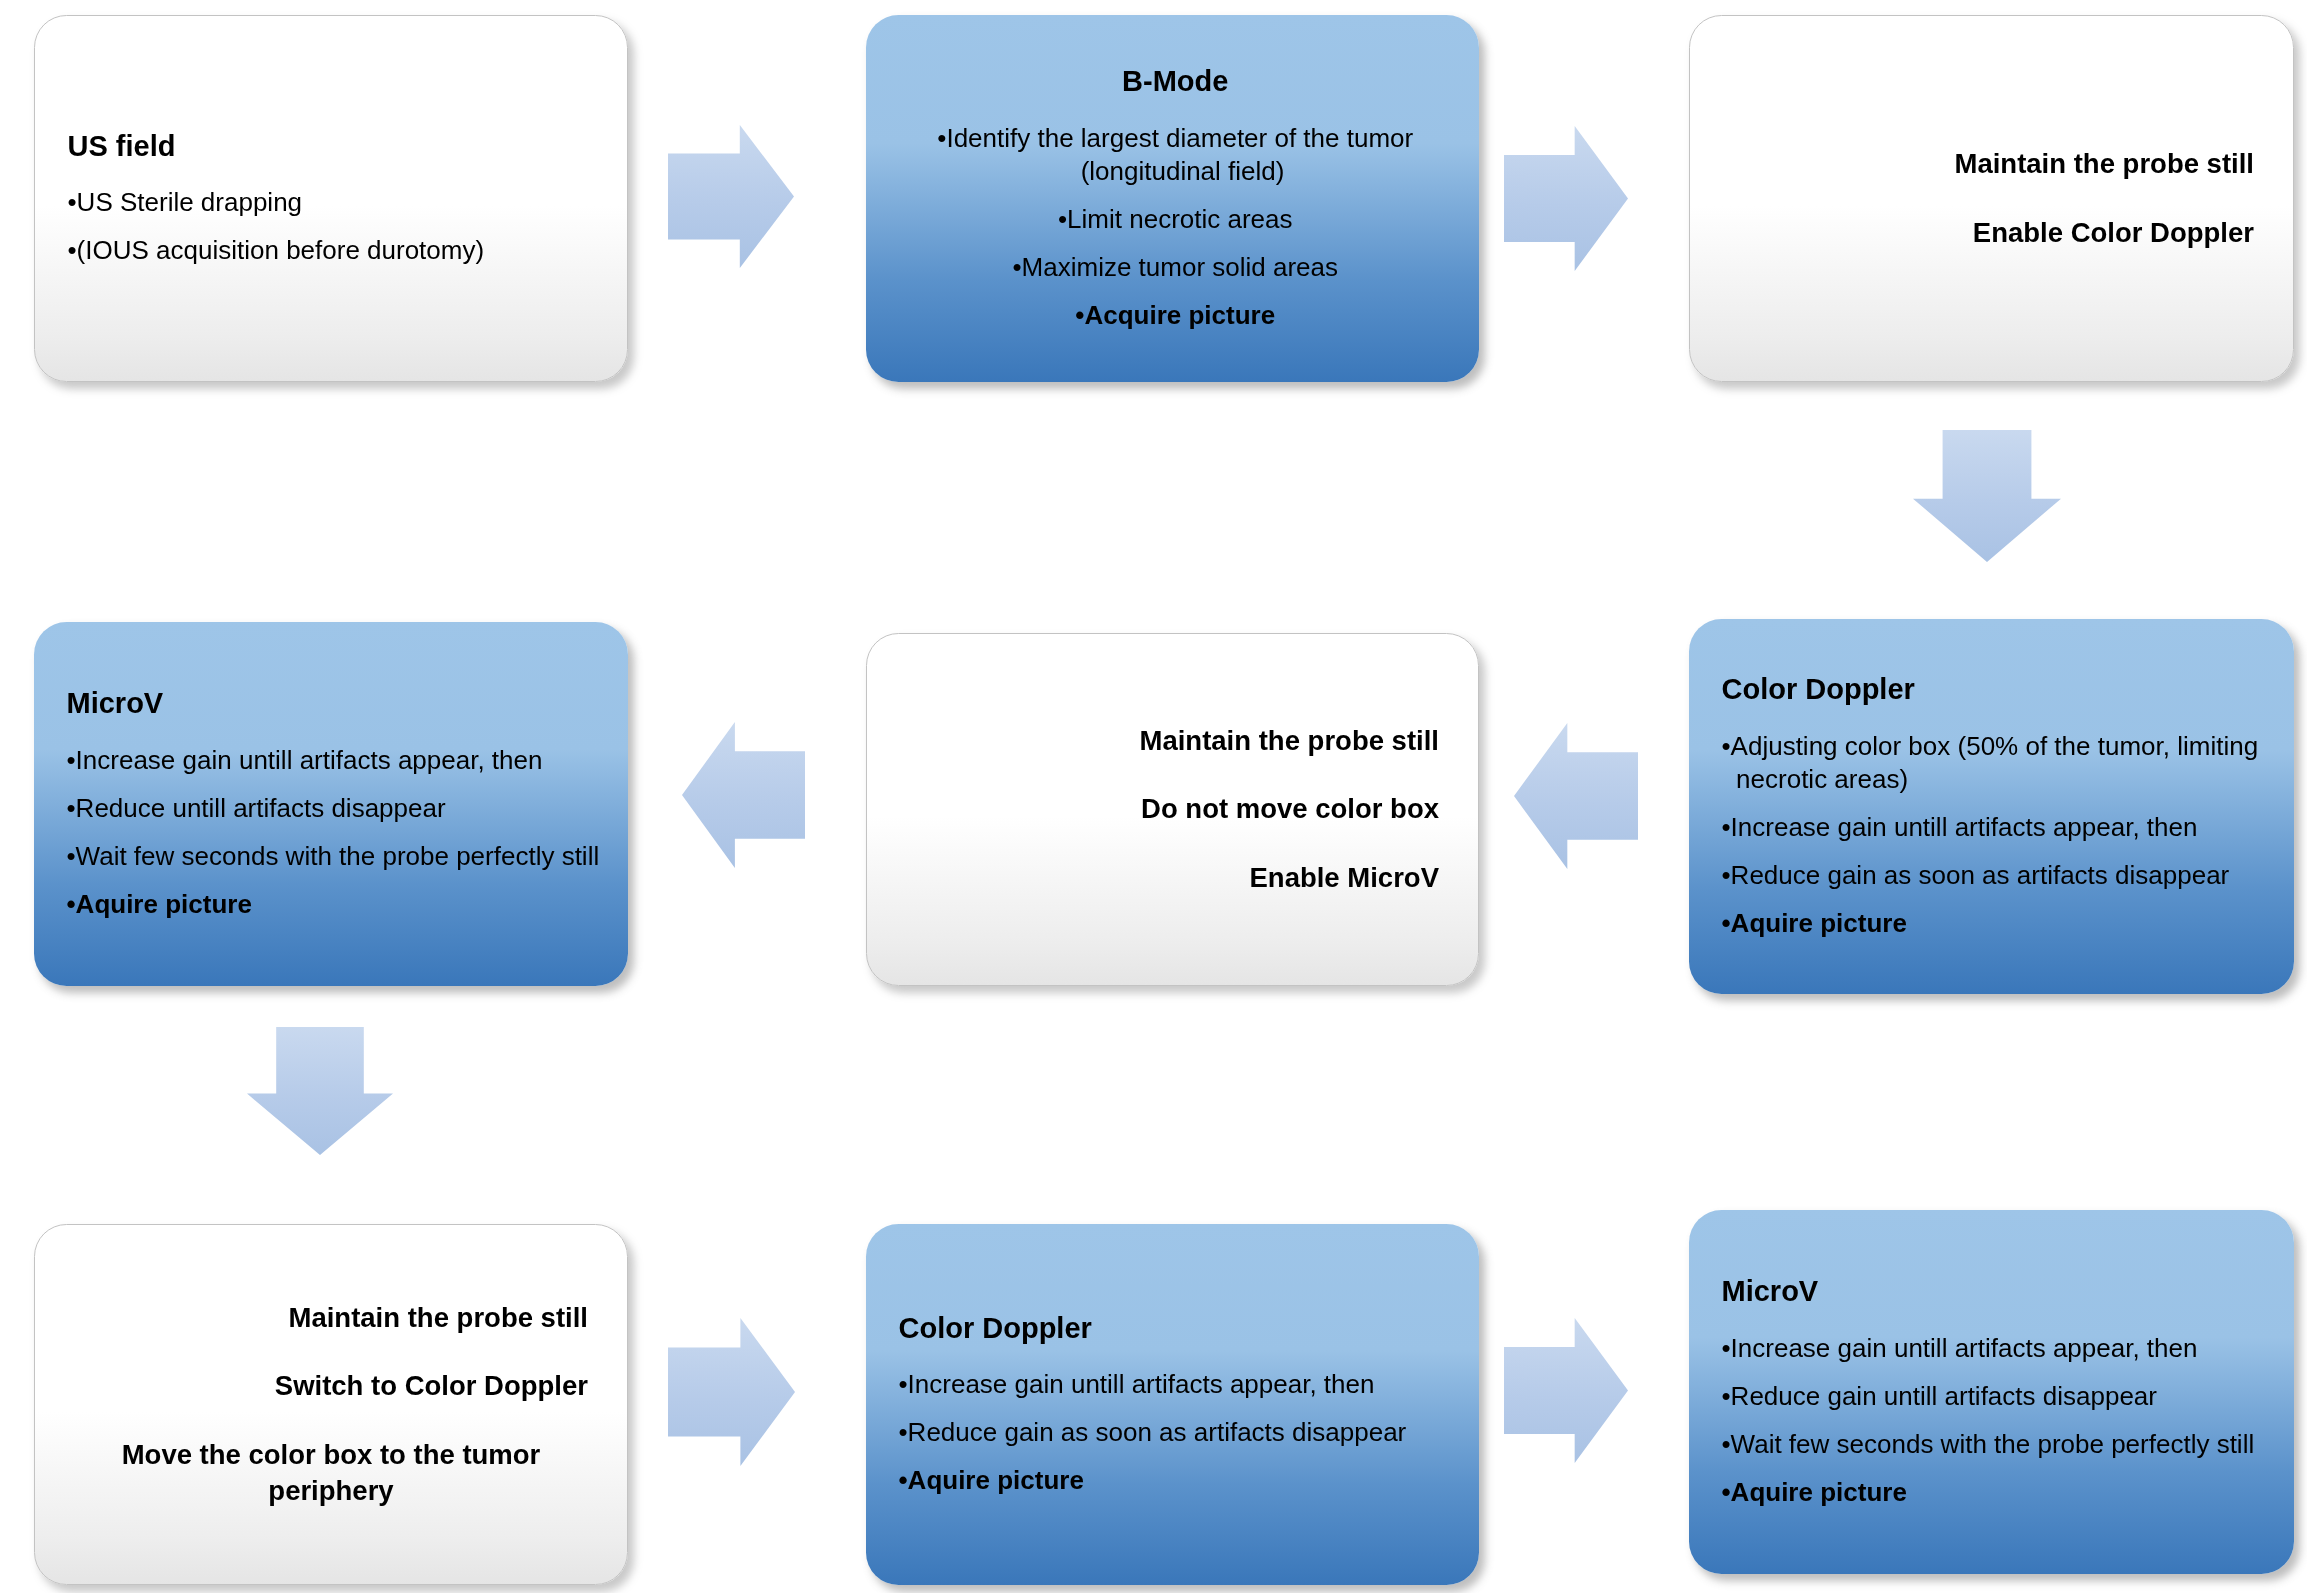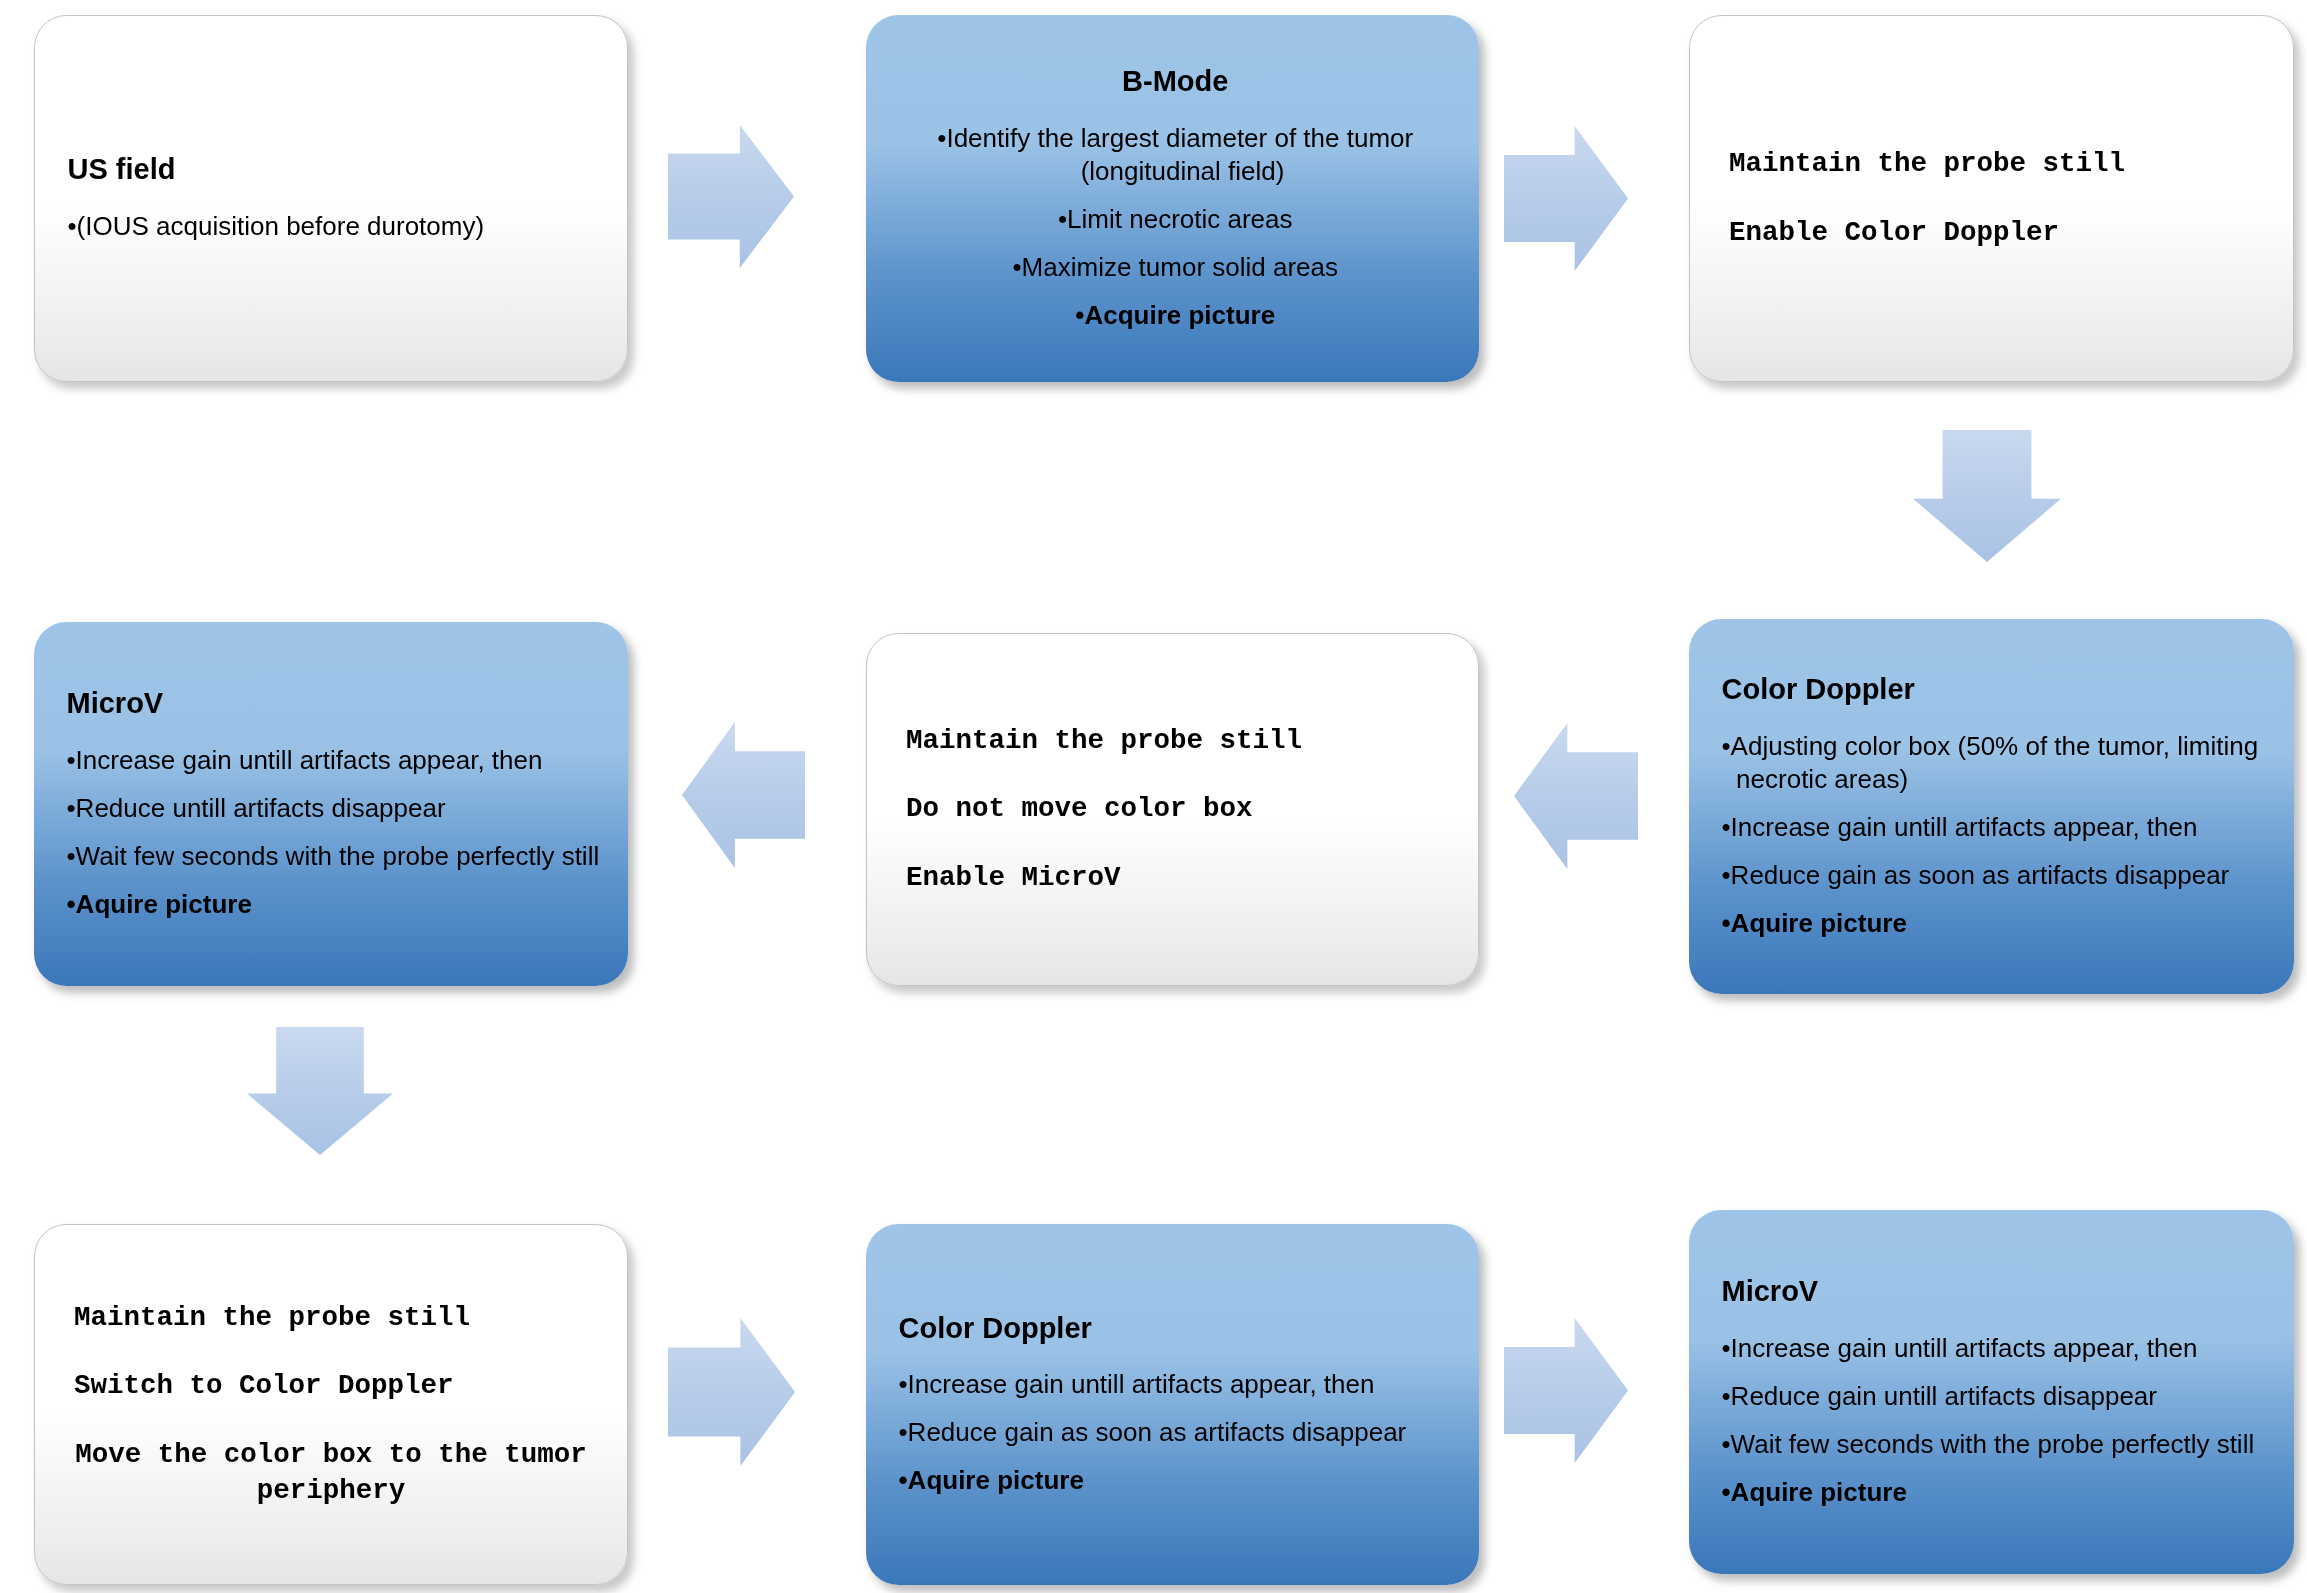--- a/index.html
+++ b/index.html
@@ -39,21 +39,21 @@
   .li{
     font-size:26px;
     line-height:1.28;
     margin-bottom:14.6px;
     padding-left:14.6px;
     text-indent:-14.6px;
   }
   .li:last-child{margin-bottom:0;}
   .li.bold{font-weight:bold;}
   .blt{font-size:1.0em;}
-  .center{align-items:flex-start;text-align:center;padding:8px 39px;font-family:Liberation Mono, monospace;}
+  .center{align-items:flex-end;text-align:center;padding:8px 39px;}
   .cline{
     font-size:27.5px;
     font-weight:bold;
     line-height:1.32;
     margin:16.2px 0;
   }
   .arrow{
     position:absolute;
     background:linear-gradient(to bottom,#c9d9ef 0%,#b6cbe9 55%,#a9c2e4 100%);
     filter:drop-shadow(5px 6.2px 5px rgba(120,120,120,0.5));
@@ -81,20 +81,21 @@
   #a7{left:668px;top:1318px;width:127px;height:148px;}
   #a8{left:1504px;top:1318px;width:124px;height:145px;}
 </style>
 </head>
 <body>
 
 <div id="canvas">
 
   <section class="box white list" id="box1">
     <h2 class="title">US field</h2>
+    <div class="li"><span class="blt">•</span><span class="txt">US Sterile drapping</span></div>
     <div class="li"><span class="blt">•</span><span class="txt">(IOUS acquisition before durotomy)</span></div>
   </section>
 
   <div class="arrow right" id="a1"></div>
 
   <section class="box blue list" id="box2">
     <h2 class="title">B-Mode</h2>
     <div class="li"><span class="blt">•</span><span class="txt">Identify the largest diameter of the tumor (longitudinal field)</span></div>
     <div class="li"><span class="blt">•</span><span class="txt">Limit necrotic areas</span></div>
     <div class="li"><span class="blt">•</span><span class="txt">Maximize tumor solid areas</span></div>

